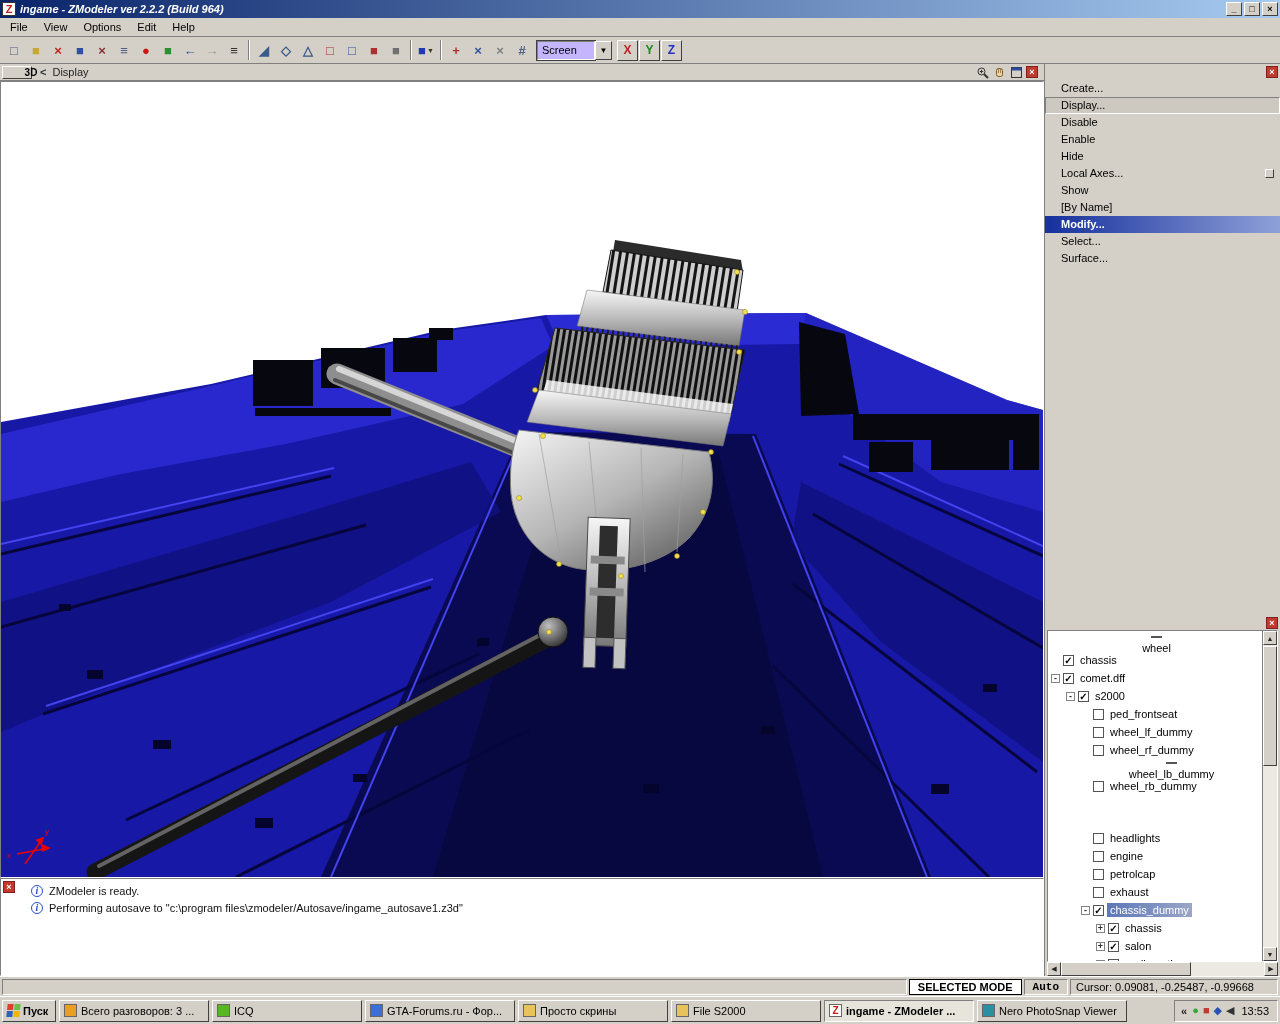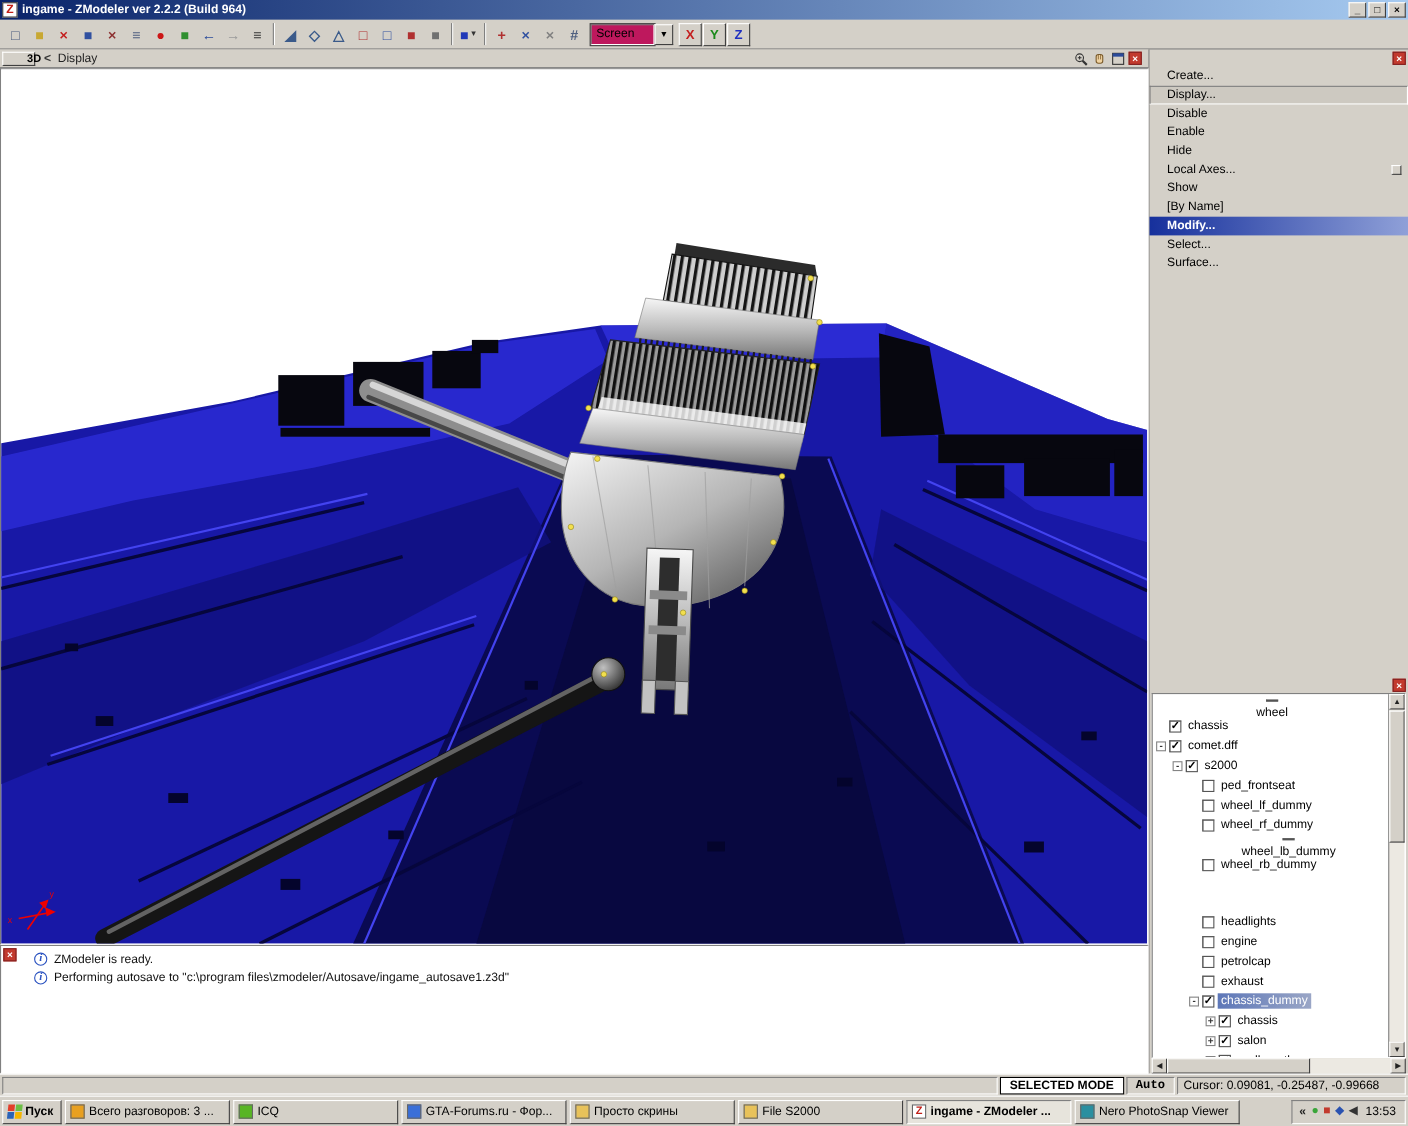--- a/index.html
+++ b/index.html
@@ -8,36 +8,36 @@
   .win { width:1280px; height:1024px; display:flex; flex-direction:column; background:var(--chrome,#d4d0c8); }
 
   
   .raised { border:1px solid; border-color:#ffffff #404040 #404040 #ffffff; background:var(--chrome,#d4d0c8); }
   .sunken { border:1px solid; border-color:#808080 #ffffff #ffffff #808080; }
   .pressed { border:1px solid; border-color:#808080 #ffffff #ffffff #808080; background:#cdc9c1; }
 
   
   .titlebar { height:18px; background:linear-gradient(90deg,var(--title-grad-left,#0a246a),var(--title-grad-right,#a6caf0)); display:flex; align-items:center; padding:0 2px; color:#fff; font-weight:bold; }
   .app-icon { width:14px; height:14px; background:#fff; color:#c22018; font-weight:bold; font-size:11px; line-height:13px; text-align:center; margin-right:4px; border:1px solid #333; }
-  .title-text { flex:1; white-space:nowrap; overflow:hidden; font-size:11px; }
+  .title-text { flex:1; white-space:nowrap; overflow:hidden; font-size:11px;font-style:italic; }
   .tb-btn { width:16px; height:14px; margin-left:2px; font-size:9px; font-weight:bold; color:#000; display:flex; align-items:center; justify-content:center; line-height:1; }
 
   
   .menubar { height:19px; display:flex; align-items:center; padding-left:2px; border-bottom:1px solid #808080; }
   .menu-item { padding:3px 8px; }
 
   
   .toolbar { height:27px; display:flex; align-items:center; padding:1px 3px; border-bottom:1px solid #808080; background:var(--chrome,#d4d0c8); }
   .tbtn { width:22px; height:22px; display:flex; align-items:center; justify-content:center; font-size:13px; font-weight:bold; position:relative; }
   .tbtn .tglyph { line-height:1; }
   .tbtn.disabled .tglyph { color:#9a9a9a !important; }
   .tbtn .caret { font-size:7px; color:#333; margin-left:1px; }
   .tsep { width:0; height:20px; border-left:1px solid #808080; border-right:1px solid #ffffff; margin:0 3px; }
   .dropdown { display:flex; margin:0 4px; }
-  .dd-value { width:58px; height:19px; background:#be185d; border:1px solid; border-color:#808080 #fff #fff #808080; outline:1px solid #404040; padding:2px 4px; }
+  .dd-value { width:58px; height:19px; background:#c4b5fd; border:1px solid; border-color:#808080 #fff #fff #808080; outline:1px solid #404040; padding:2px 4px; }
   .dd-btn { width:17px; height:19px; display:flex; align-items:center; justify-content:center; font-size:8px; }
   .axis-btn { width:21px; height:21px; display:flex; align-items:center; justify-content:center; font-weight:bold; font-size:12px; margin-left:1px; }
 
   
   .main { flex:1; display:flex; min-height:0; }
   .left-col { width:1044px; display:flex; flex-direction:column; }
   .right-col { width:236px; display:flex; flex-direction:column; border-left:1px solid #808080; }
 
   
   .vp-caption { height:17px; display:flex; align-items:center; background:var(--chrome,#d4d0c8); border-bottom:1px solid #808080; padding:0 2px; }
@@ -116,20 +116,27 @@
 <div class="win">
 
   <div class="titlebar">
     <div class="app-icon">Z</div>
     <div class="title-text">ingame - ZModeler ver 2.2.2 (Build 964)</div>
     <div class="tb-btn raised">_</div>
     <div class="tb-btn raised">□</div>
     <div class="tb-btn raised">×</div>
   </div>
 
+  <div class="menubar">
+      <div class="menu-item">File</div>
+      <div class="menu-item">View</div>
+      <div class="menu-item">Options</div>
+      <div class="menu-item">Edit</div>
+      <div class="menu-item">Help</div>
+    </div>
 
   <div class="toolbar">
     <div style="display:flex;align-items:center;">
         <div class="tbtn">
           <span class="tglyph" style="color: rgb(80, 96, 128);">□</span>
         </div>
         <div class="tbtn">
           <span class="tglyph" style="color: rgb(200, 168, 50);">■</span>
         </div>
         <div class="tbtn">

